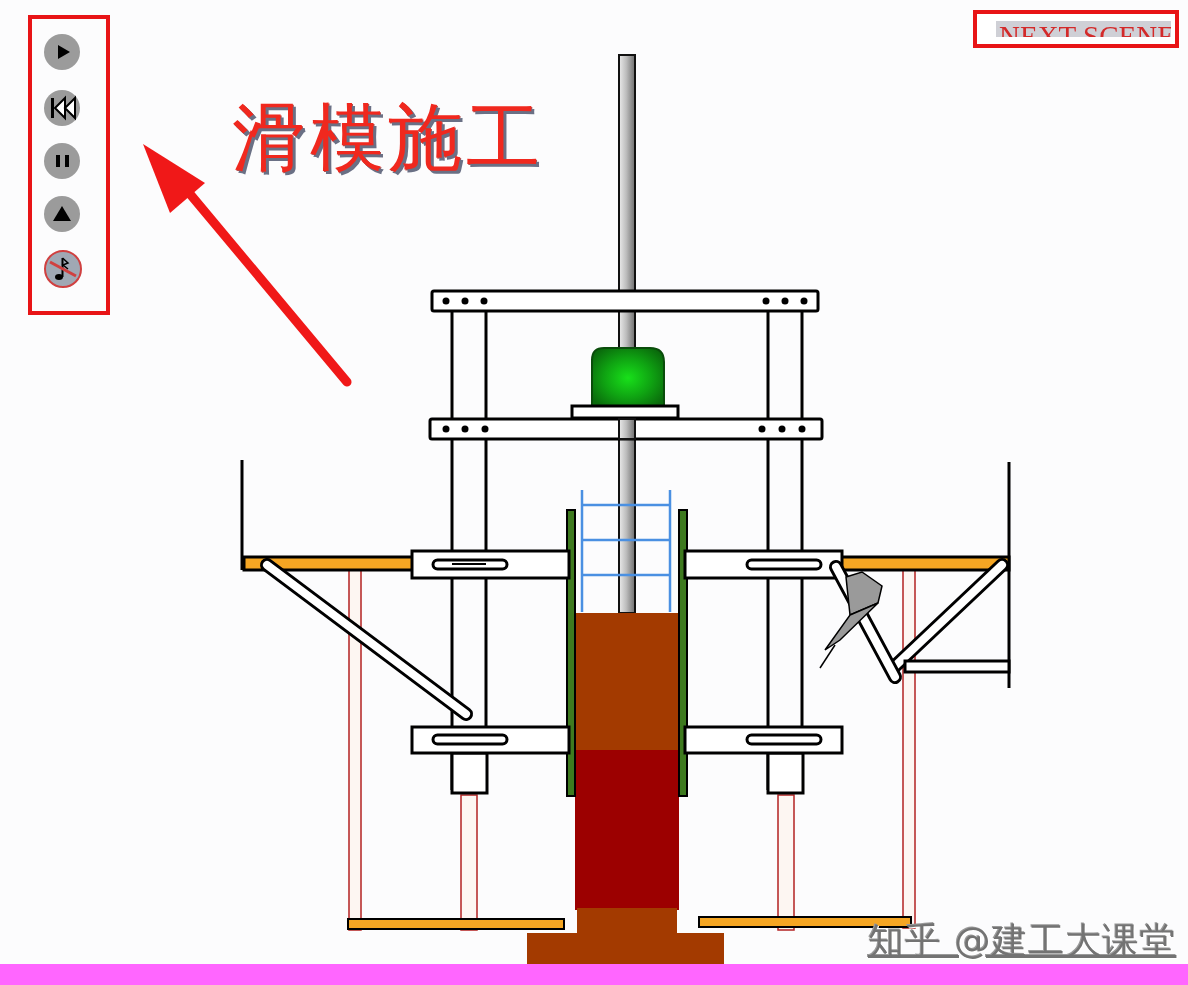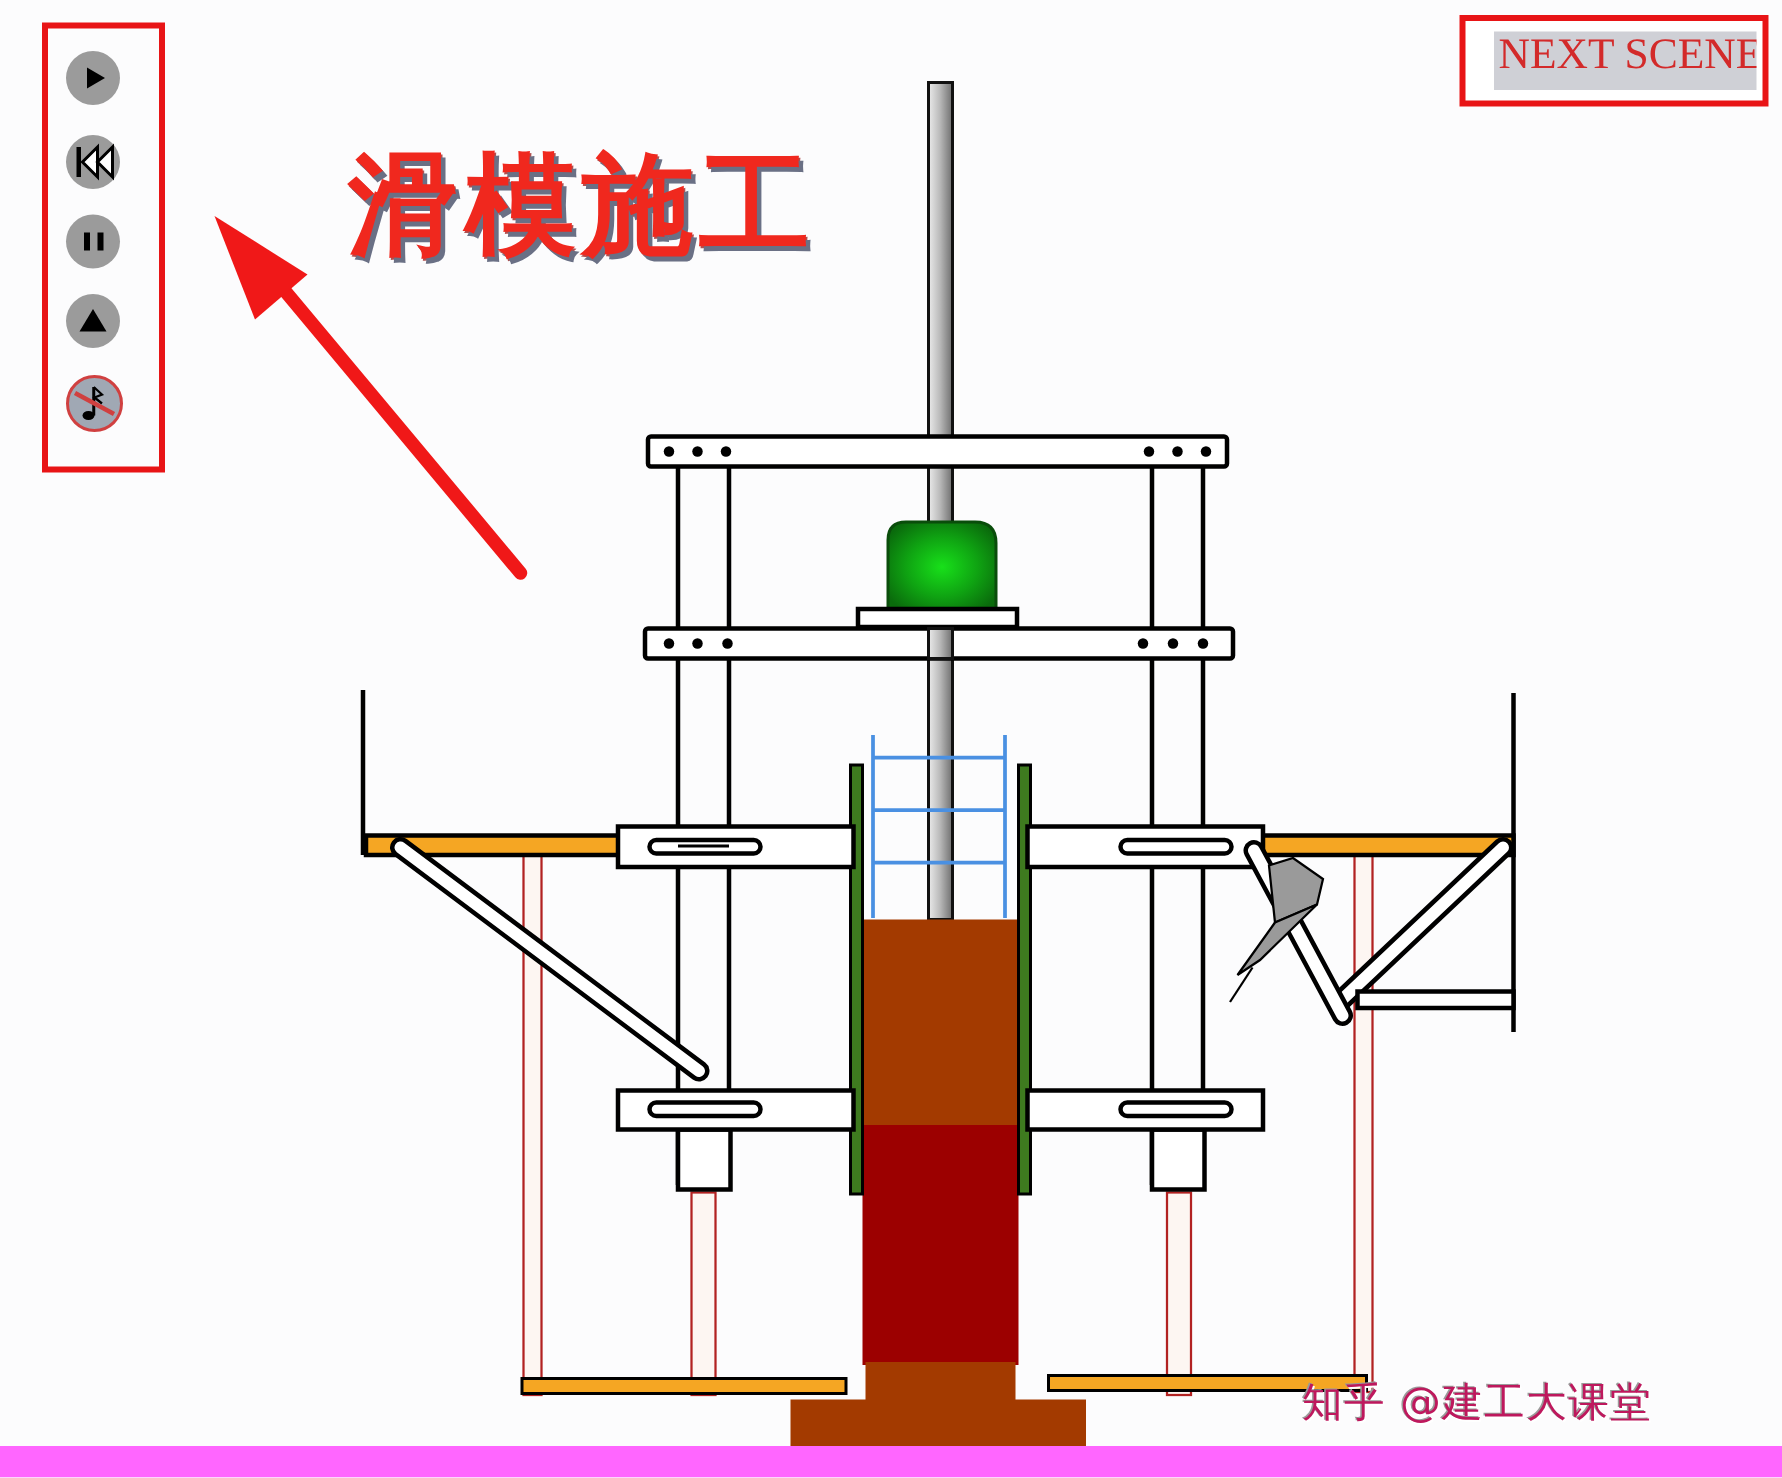--- a/index.html
+++ b/index.html
@@ -13,45 +13,46 @@
     position: absolute; left: 28px; top: 15px; width: 74px; height: 292px;
     border: 4px solid #e81416; box-sizing: content-box;
   }
   .ctrl-btn {
     position: absolute; left: 12px; width: 36px; height: 36px; border-radius: 50%;
     background: #9b9b9b; display: flex; align-items: center; justify-content: center;
     cursor: pointer;
   }
   .ctrl-btn svg { display: block; }
   .next-scene {
-    position: absolute; left: 973px; top: 10px; width: 206px; height: 61px;
+    position: absolute; left: 973px; top: 10px; width: 206px; height: 38px;
     border: 4px solid #e81416; box-sizing: border-box; background: #fff;
     cursor: pointer;
   }
   .next-scene .inner {
     position: absolute; left: 19px; top: 7px; right: 4px; bottom: 7px;
     background: #cfd0d6; color: #d32a2a;
     font-family: "Liberation Serif", serif; font-size: 29px; line-height: 30px;
     letter-spacing: 0px; white-space: nowrap; overflow: hidden;
     padding-left: 3px;
   }
   .title {
     position: absolute; top: 92px; height: 90px;
-    font-family: "DejaVu Serif", serif; font-weight: bold;
+    font-family: "DejaVu Serif", serif; font-weight: normal;
     color: #f0281e; white-space: nowrap;
     text-shadow: 3px 3px 0 #6a7085, 1px 1px 0 #b05050;
   }
   .title-left { left: 232px; font-size: 74px; letter-spacing: 4px; line-height: 90px; }
   .title-right { left: 642px; font-size: 70px; line-height: 90px; }
   .title-right .latin { font-family: "Liberation Serif", serif; font-size: 74px; letter-spacing: -1px; }
   .watermark {
     position: absolute; left: 868px; top: 917px;
-    font-size: 27px; color: #be185d; letter-spacing: 1px;
+    font-size: 36px; color: #737373; letter-spacing: 1px;
     text-shadow: -1px -1px 0 #9a9a9a, 1px 1px 0 #ffffff;
     white-space: nowrap;
+    text-decoration: underline;
   }
   .ground { position: absolute; left: 0; top: 964px; width: 1188px; height: 21px; background: #ff66ff; }
 </style>
 </head>
 <body>
 
 <div class="stage">
 
   <svg width="1188" height="985" viewBox="0 0 1188 985" style="position:absolute;left:0;top:0">
     <defs>

